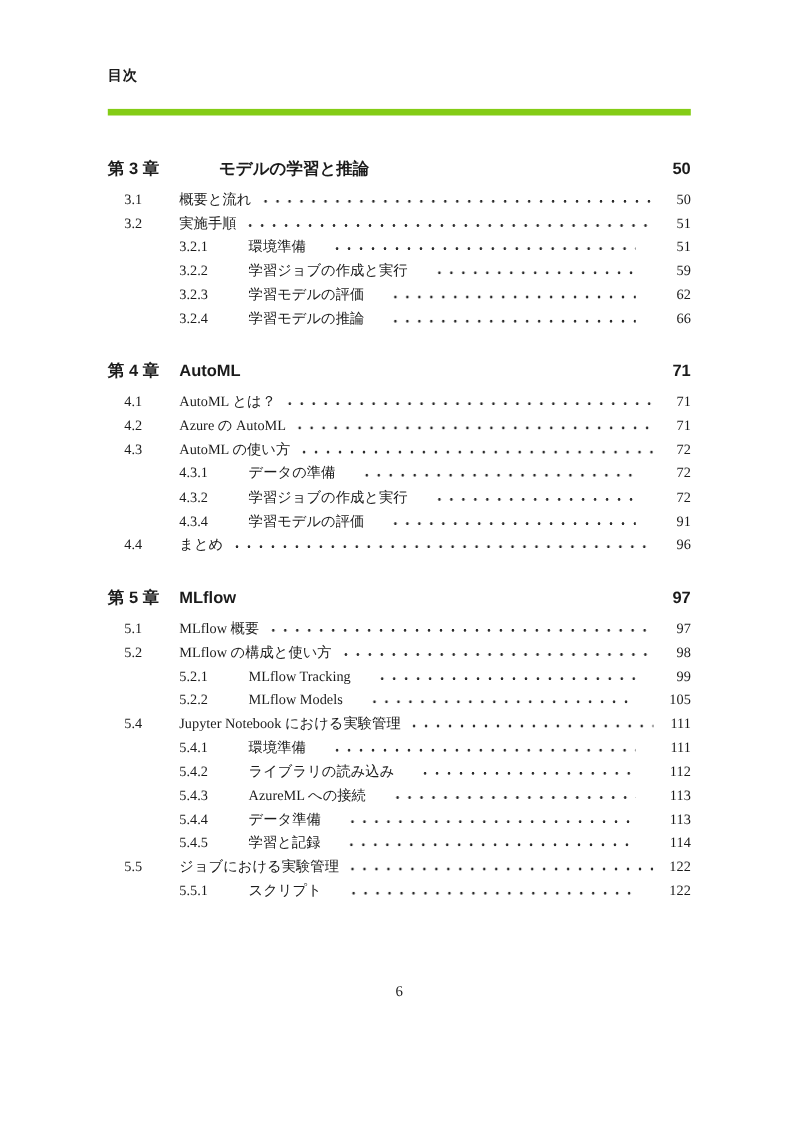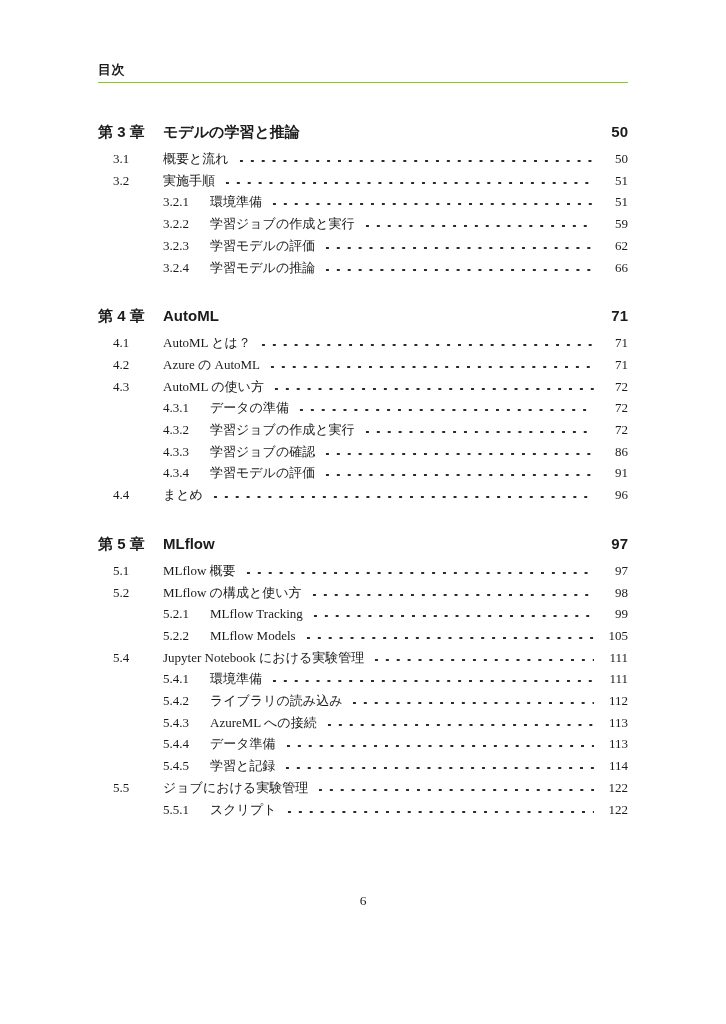--- a/index.html
+++ b/index.html
@@ -14,22 +14,22 @@
     margin: 0 auto;
     background: #ffffff;
     color: #1b1b1b;
     box-sizing: border-box;
     padding: 60px 98px 0 98px;
     font-family: "Liberation Serif", "DejaVu Serif", serif;
     overflow: hidden;
   }
   .running-head {
     width: 530px;
-    border-bottom: 1px solid #84cc16;
-    padding-bottom: 3px;
+    border-bottom: 6px solid #84cc16;
+    padding-bottom: 21px;
   }
   .running-head .rh-label {
     font-family: "Liberation Sans", "DejaVu Sans", sans-serif;
     font-weight: bold;
     font-size: 13px;
     letter-spacing: 0.5px;
   }
   .toc {
     margin-top: 0;
   }
@@ -38,35 +38,36 @@
     align-items: baseline;
     font-family: "Liberation Sans", "DejaVu Sans", sans-serif;
     font-weight: bold;
     font-size: 15px;
     line-height: 18px;
     margin-top: 29px;
     margin-bottom: 7px;
   }
   .chapter-row:first-child {
     margin-top: 40px;
+    gap: 36px;
   }
   .ch-label { width: 65px; flex: 0 0 auto; }
   .ch-title { flex: 0 1 auto; white-space: nowrap; }
   .ch-spacer { flex: 1 1 auto; }
   .ch-page { width: 30px; flex: 0 0 auto; text-align: right; }
 
   .entry-row {
     display: flex;
     align-items: baseline;
     font-size: 13px;
     line-height: 21.7px;
     white-space: nowrap;
   }
   .entry-row.lvl1 { padding-left: 15px; }
-  .entry-row.lvl2 { padding-left: 65px; }
+  .entry-row.lvl2 { padding-left: 65px; gap: 16px; }
   .entry-row.lvl1 .num { width: 50px; flex: 0 0 auto; }
   .entry-row.lvl2 .num { width: 47px; flex: 0 0 auto; }
   .entry-row .title { flex: 0 1 auto; }
   .entry-row .dots {
     flex: 1 1 auto;
     height: 4px;
     margin: 0 4px 0 7px;
     background-image: radial-gradient(circle, #2a2a2a 1.15px, rgba(0,0,0,0) 1.45px);
     background-size: 10.9px 4px;
     background-repeat: repeat-x;
@@ -166,26 +167,20 @@
         <span class="dots"></span>
         <span class="pg">72</span>
       </div>
       <div class="entry-row lvl2">
         <span class="num">4.3.2</span>
         <span class="title">学習ジョブの作成と実行</span>
         <span class="dots"></span>
         <span class="pg">72</span>
       </div>
       <div class="entry-row lvl2">
-        <span class="num">4.3.3</span>
-        <span class="title">学習ジョブの確認</span>
-        <span class="dots"></span>
-        <span class="pg">86</span>
-      </div>
-      <div class="entry-row lvl2">
         <span class="num">4.3.4</span>
         <span class="title">学習モデルの評価</span>
         <span class="dots"></span>
         <span class="pg">91</span>
       </div>
       <div class="entry-row lvl1">
         <span class="num">4.4</span>
         <span class="title">まとめ</span>
         <span class="dots"></span>
         <span class="pg">96</span>

